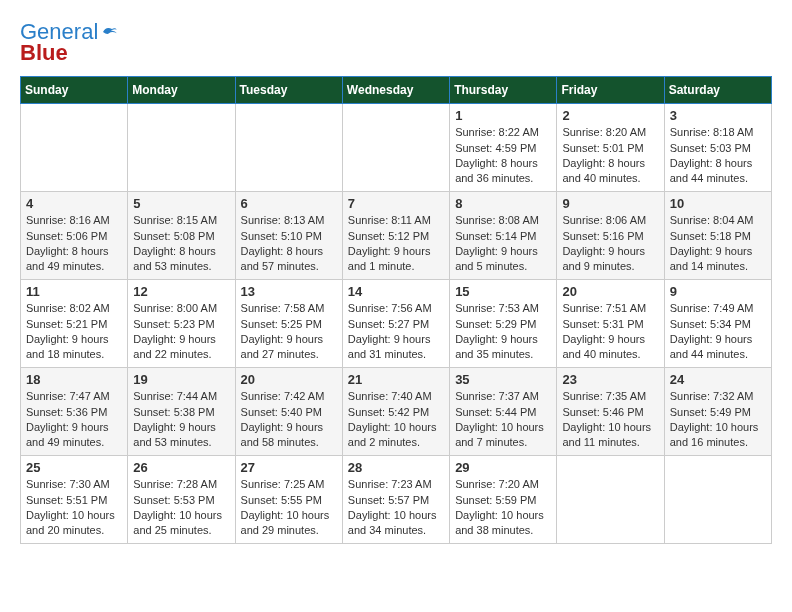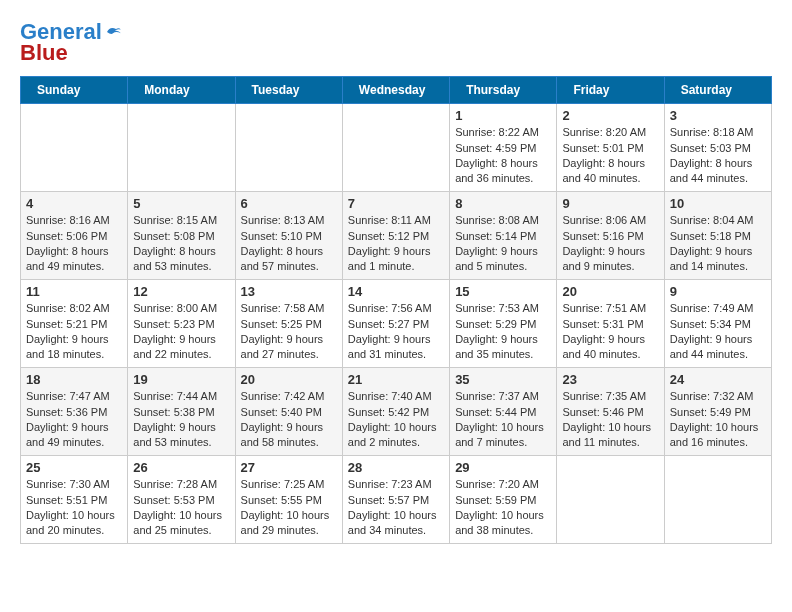--- a/index.html
+++ b/index.html
@@ -15,21 +15,21 @@
       justify-content: space-between;
       align-items: flex-start;
       margin-bottom: 10px;
     }
     .logo {
       display: flex;
       align-items: center;
     }
     .logo-text {
       font-size: 22px;
-      font-weight: bold;
+      font-weight: normal;
       color: #333;
       line-height: 1.1;
     }
     .logo-text span {
       color: #2a7fc9;
     }
     .logo-icon {
       width: 18px;
       height: 18px;
       margin-left: 2px;
@@ -45,25 +45,25 @@
     .location {
       font-size: 15px;
       color: #333;
     }
     table {
       width: 100%;
       border-collapse: collapse;
       table-layout: fixed;
     }
     thead th {
-      background: #0369a1;
+      background: #14532d;
       color: #fff;
       font-size: 12px;
       font-weight: bold;
-      padding: 6px 16px;
+      padding: 6px 4px;
       text-align: left;
       border: 1px solid #2a7fc9;
     }
     tbody td {
       border: 1px solid #ccc;
       vertical-align: top;
       padding: 4px 5px;
       font-size: 10px;
       color: #333;
       height: 88px;

